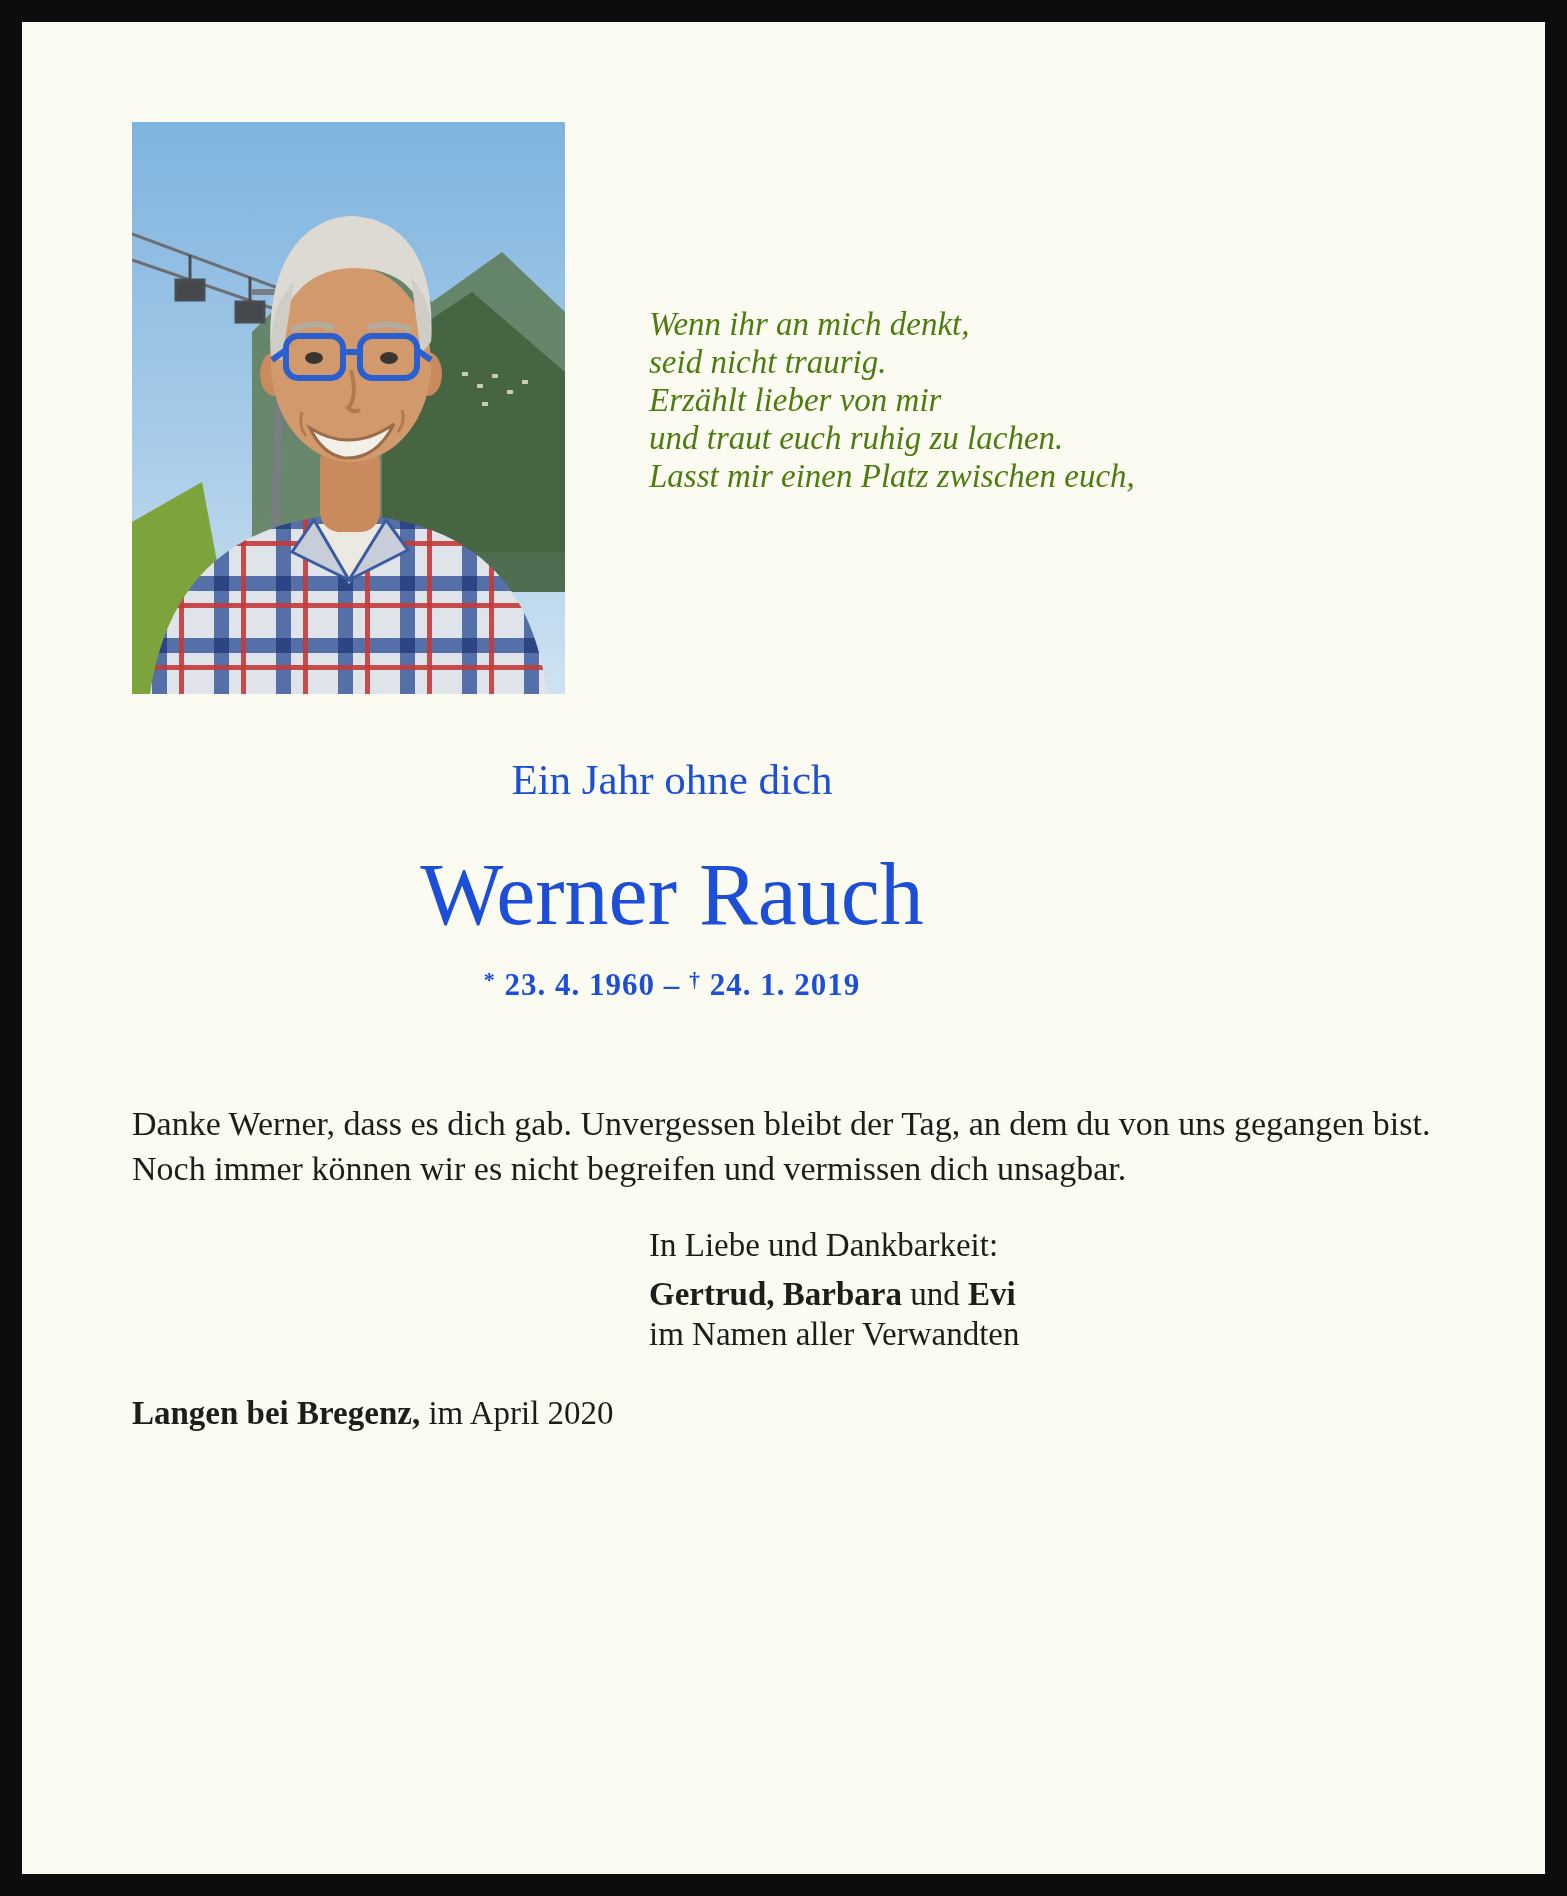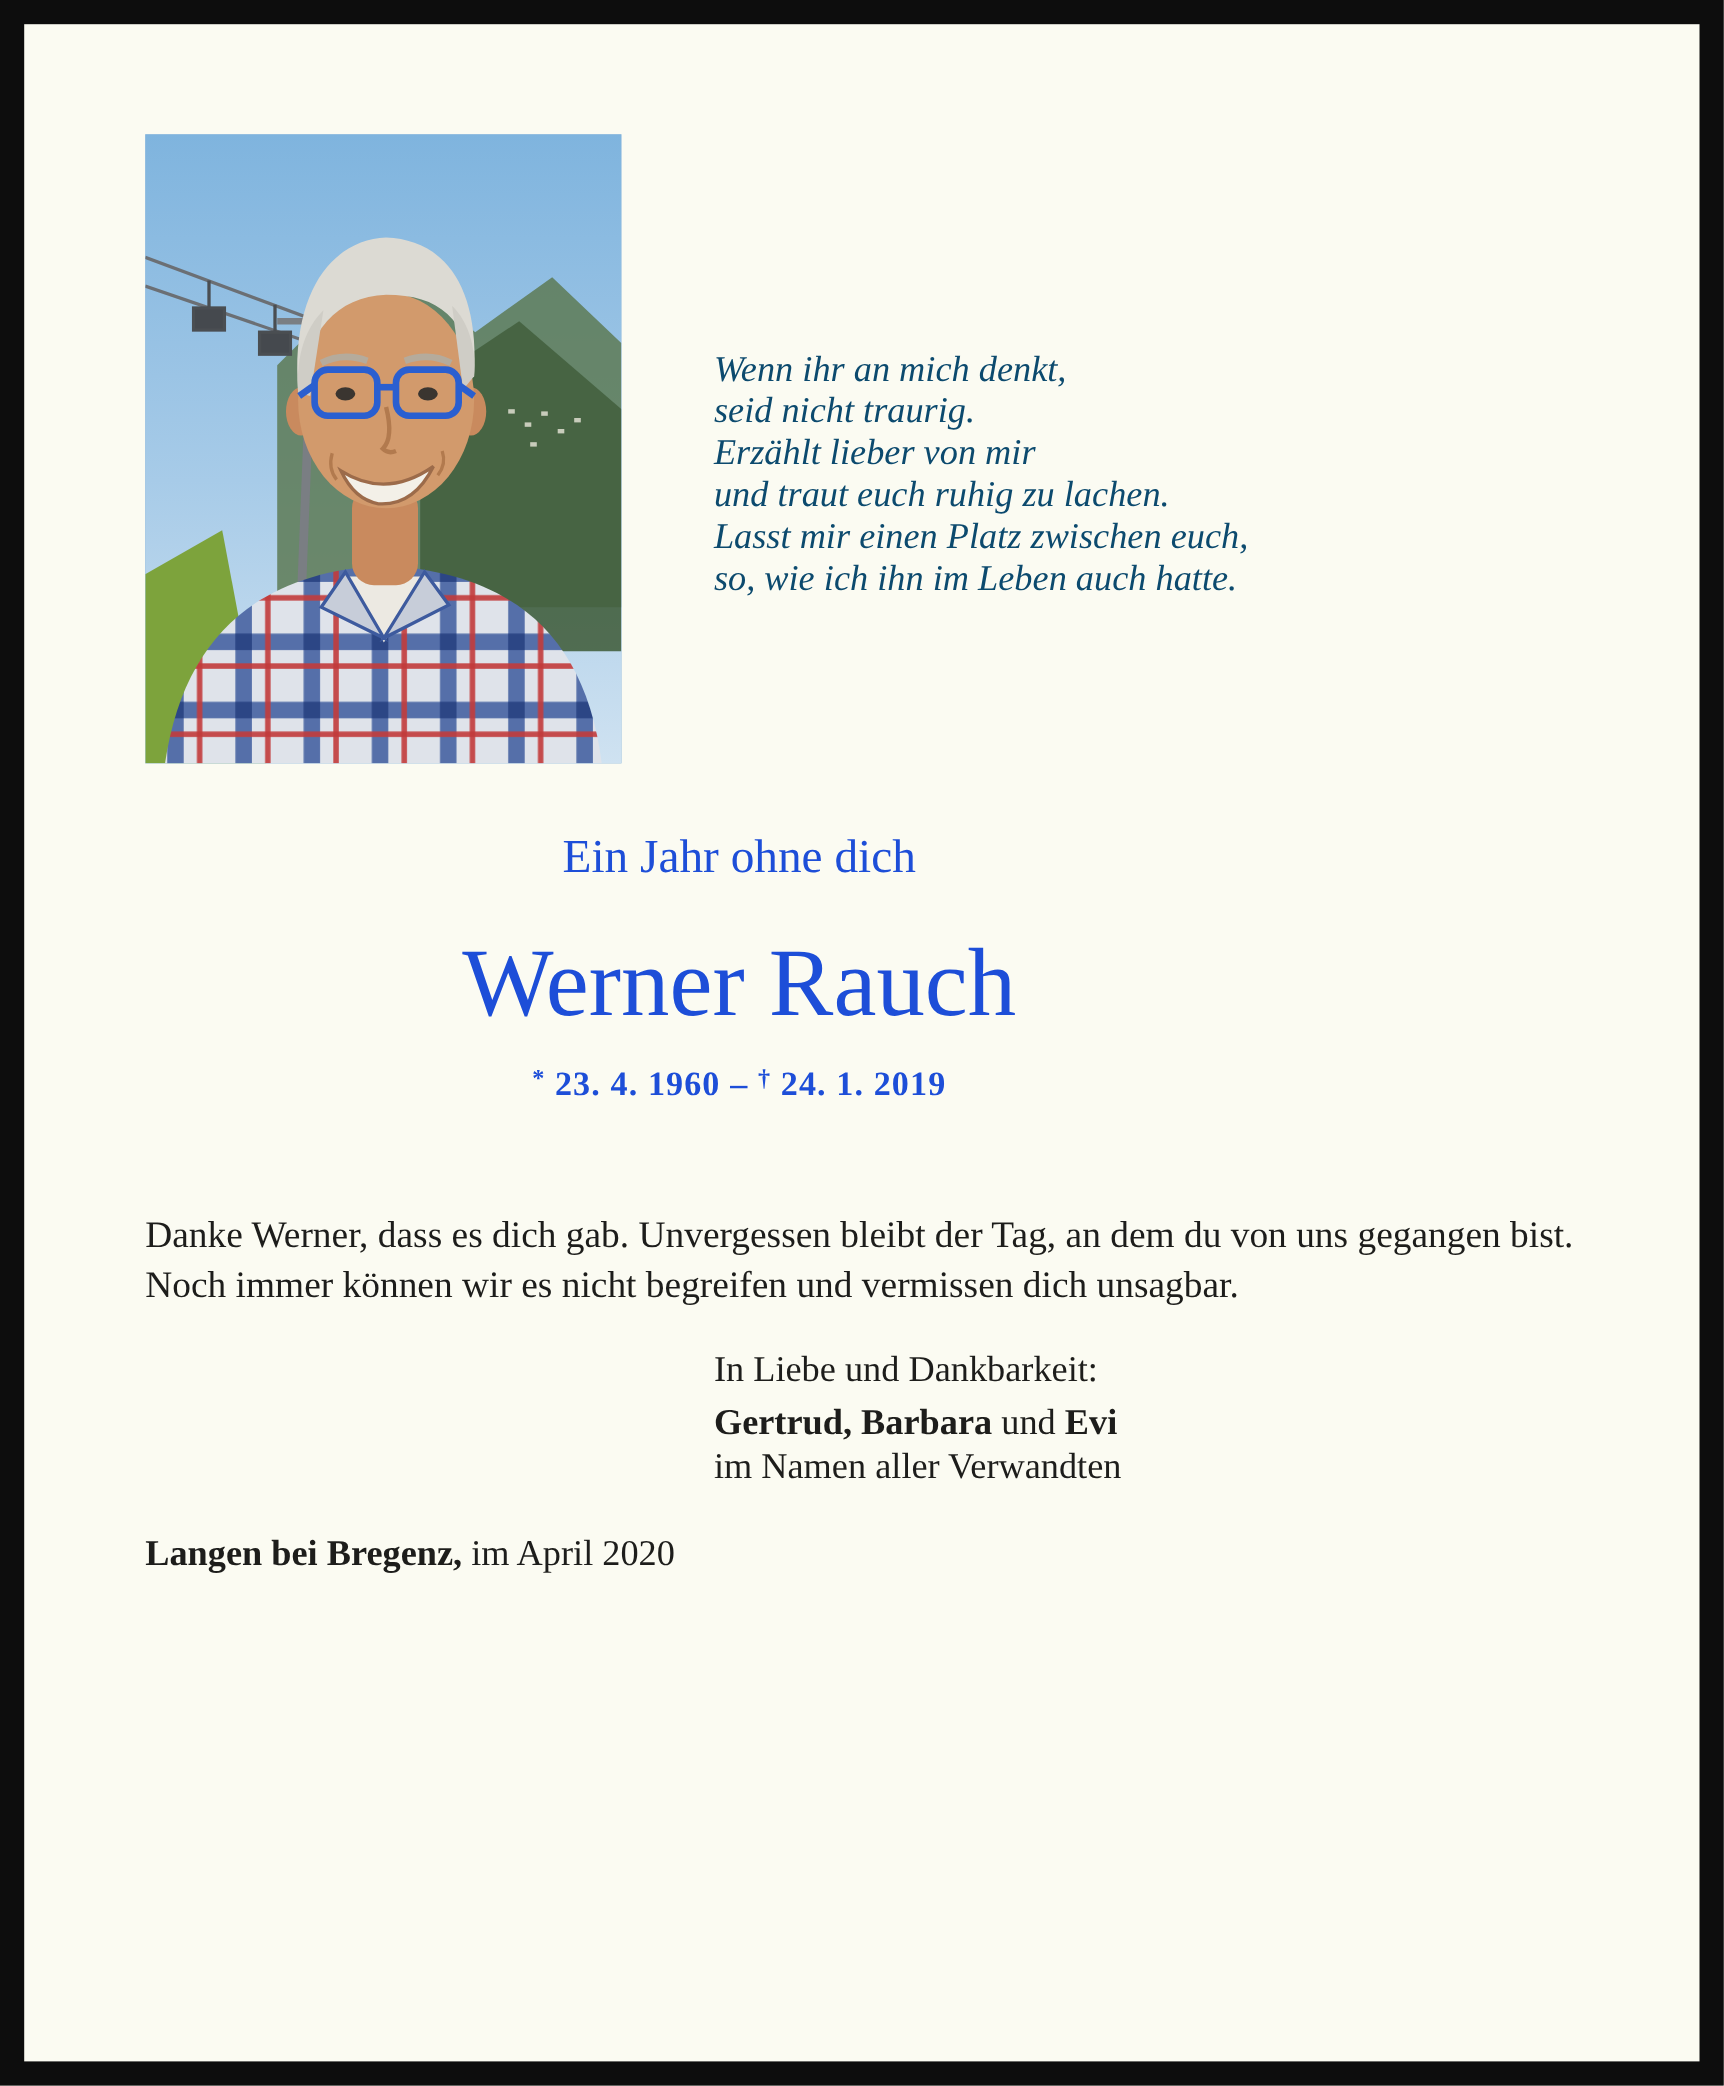--- a/index.html
+++ b/index.html
@@ -23,25 +23,25 @@
     position: absolute;
     left: 110px; top: 100px;
     width: 433px; height: 572px;
     overflow: hidden;
     background: #8fb9dd;
   }
   .photo svg { display: block; width: 100%; height: 100%; }
 
   .poem {
     position: absolute;
-    left: 627px; top: 295px;
+    left: 627px; top: 283px;
     font-style: italic;
     font-size: 33px;
     line-height: 38px;
-    color: #0c4a6e;
+    color: #4d7c0f;
   }
 
   .center-block {
     position: absolute;
     left: 110px;
     width: 1080px;
     text-align: center;
     color: #1d4ed8;
   }
   .one-year { top: 733px; font-size: 43px; }
@@ -174,21 +174,20 @@
         </g>
       </svg>
     </div>
 
     <div class="poem">
       <div>Wenn ihr an mich denkt,</div>
       <div>seid nicht traurig.</div>
       <div>Erzählt lieber von mir</div>
       <div>und traut euch ruhig zu lachen.</div>
       <div>Lasst mir einen Platz zwischen euch,</div>
-      <div>so, wie ich ihn im Leben auch hatte.</div>
     </div>
 
     <div class="center-block one-year">Ein Jahr ohne dich</div>
 
     <div class="center-block deceased-name">Werner Rauch</div>
 
     <div class="center-block dates">
       <span class="lifesym">*</span>
       <span>23. 4. 1960</span><span> – </span><span class="lifesym">†</span>
       <span>24. 1. 2019</span>

